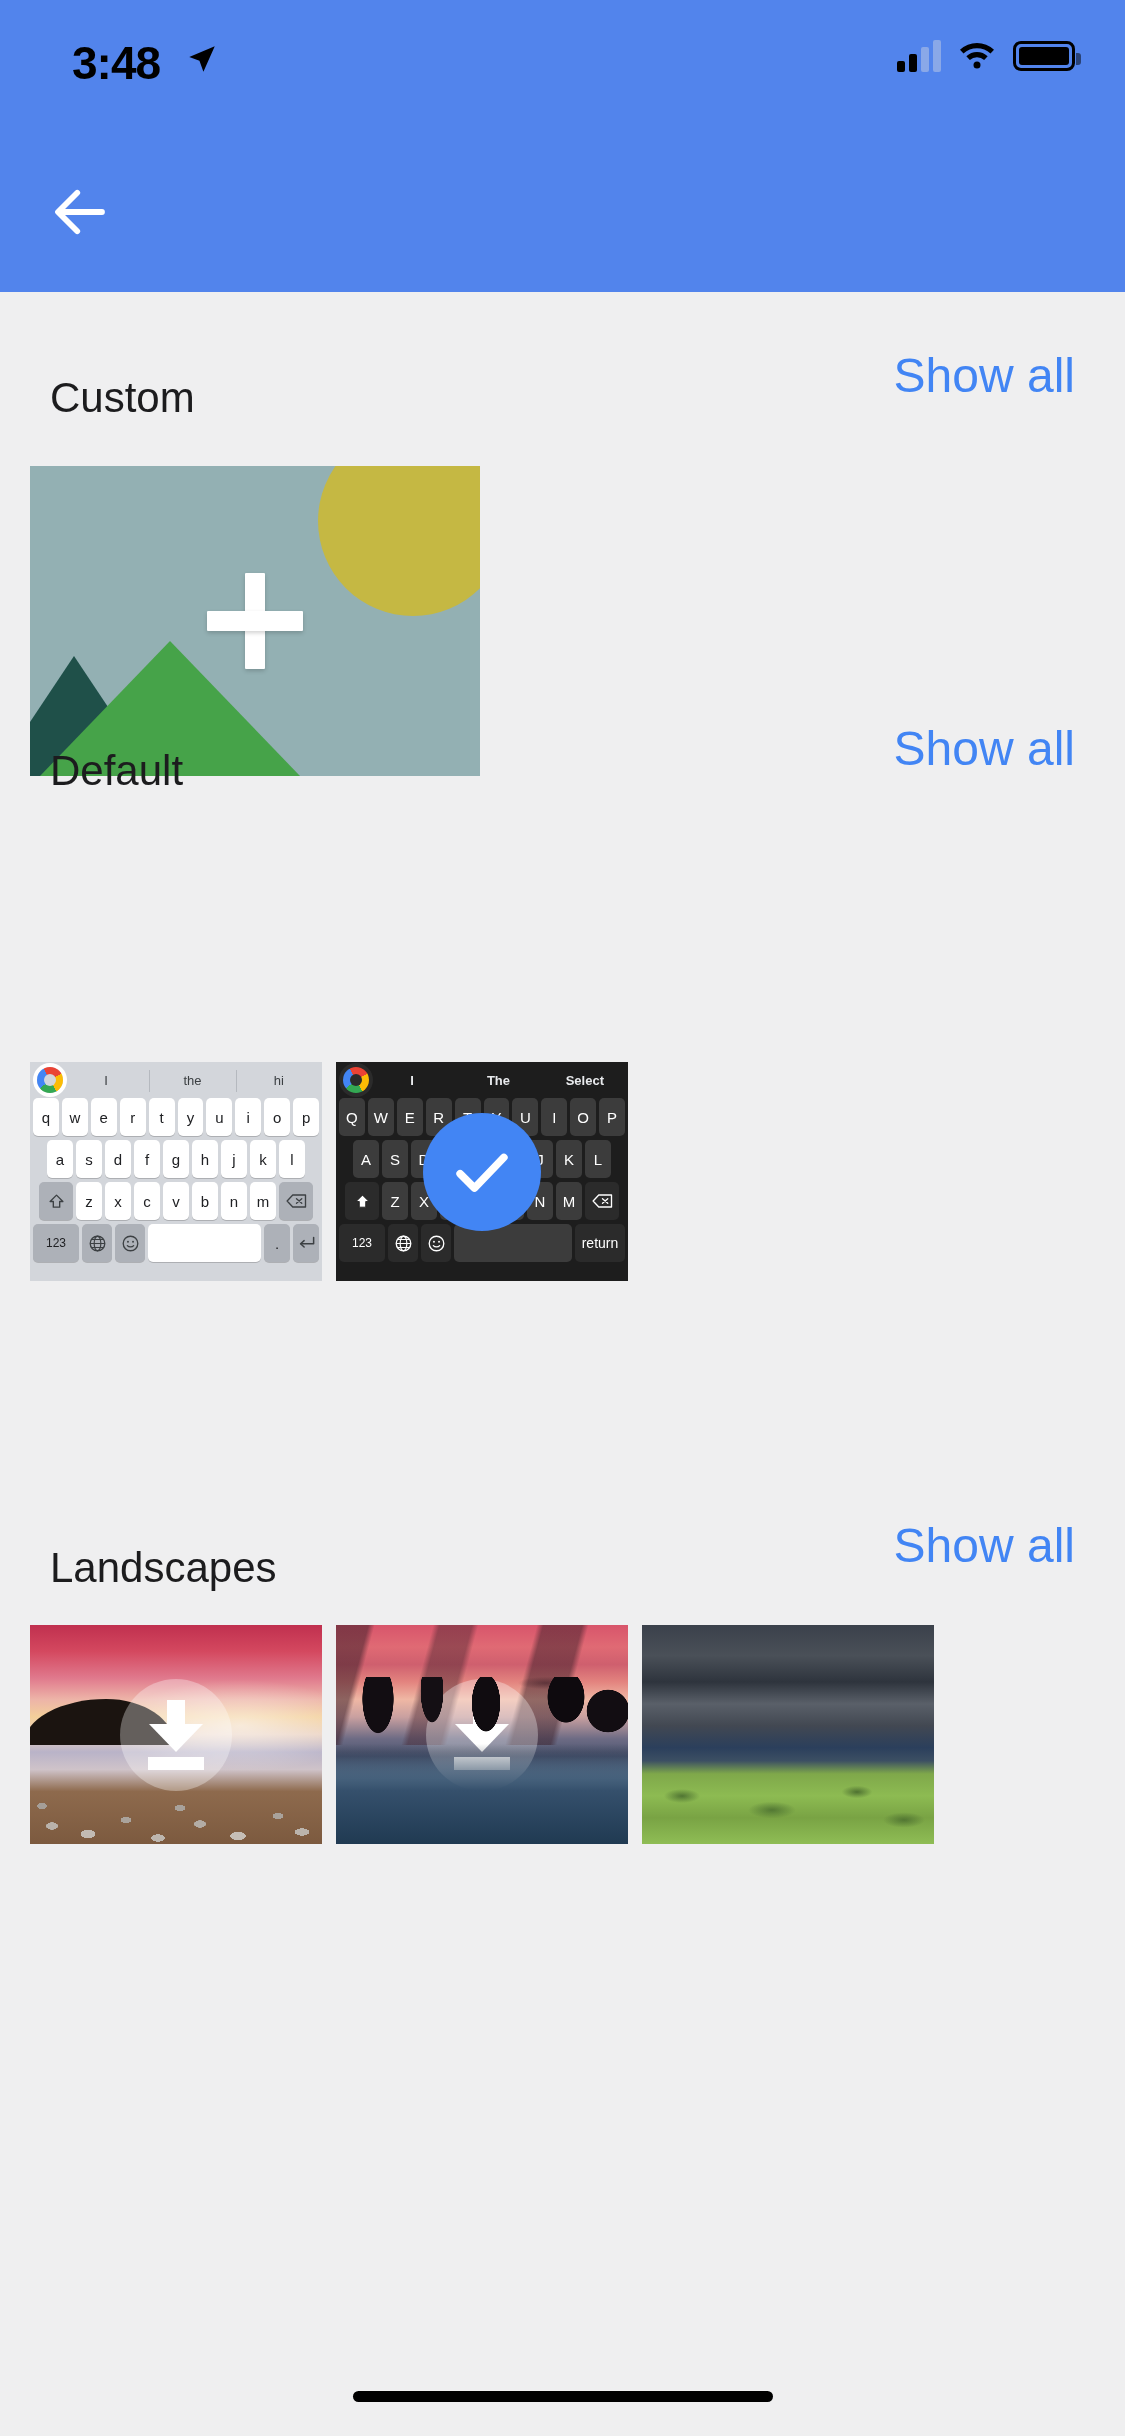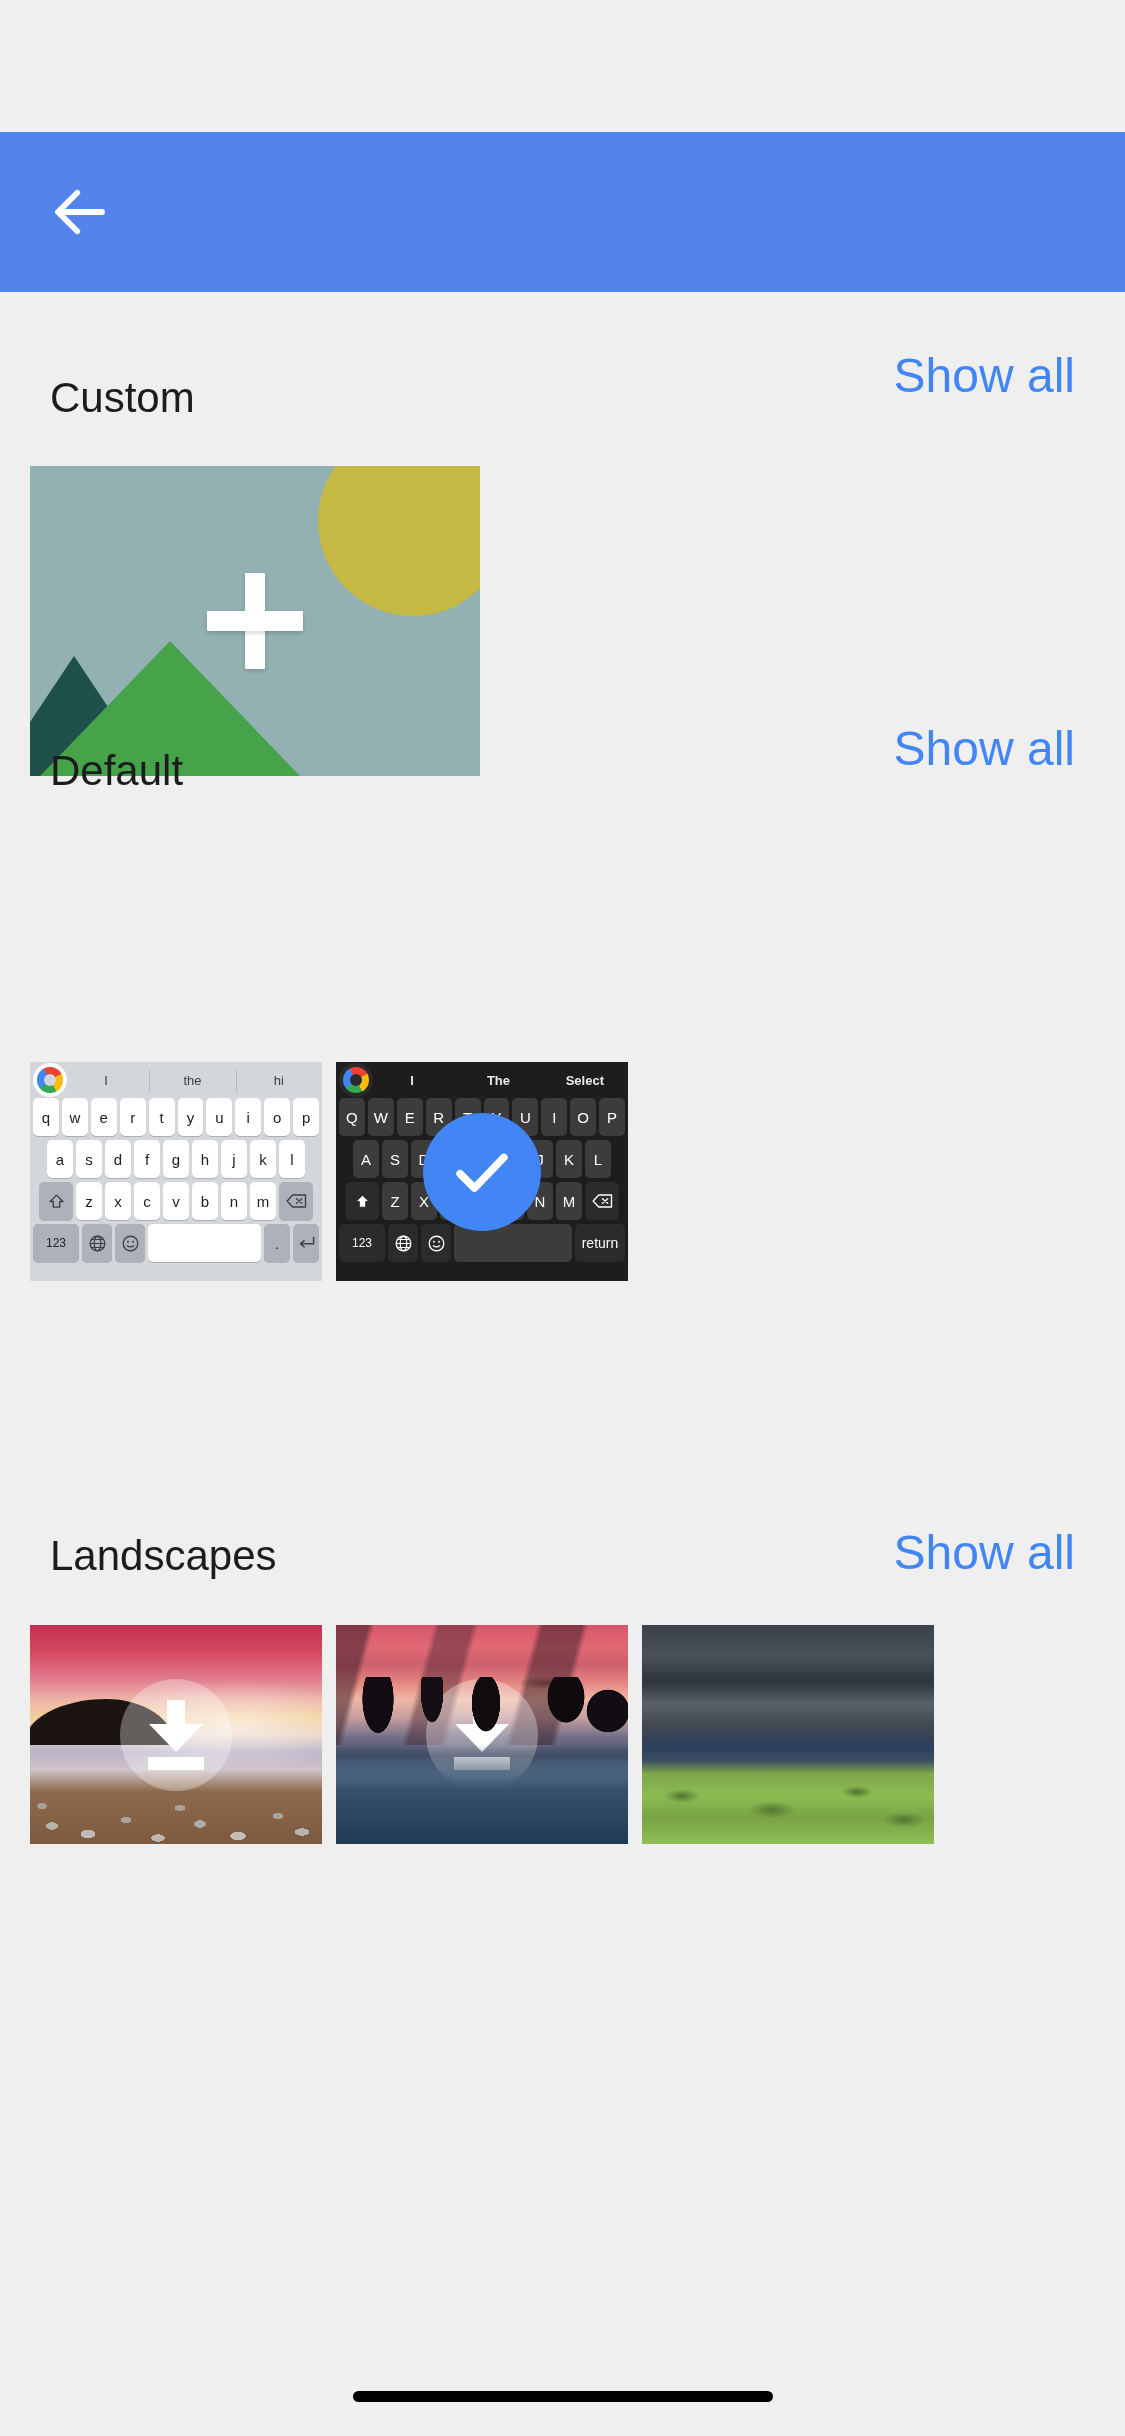--- a/index.html
+++ b/index.html
@@ -236,20 +236,42 @@
   .home-ind{
     position:absolute; left:50%; bottom:34px; transform:translateX(-50%);
     width:420px; height:11px; background:#000; border-radius:6px;
   }
 </style>
 </head>
 <body>
 
 <div id="phone">
 
+  <div class="statusbar">
+    <div class="sb-time">3:48</div>
+    <svg class="sb-loc" viewBox="0 0 24 24">
+      <path d="M21 3 L3 10.5 L10.2 13.2 L13 21 Z" fill="#000"></path>
+    </svg>
+    <div class="sb-right">
+      <div class="sig">
+          <i></i>
+          <i></i>
+          <i></i>
+          <i></i>
+        </div>
+      <svg width="40" height="30" viewBox="0 0 24 18">
+        <path d="M12 16.5 a2.1 2.1 0 1 0 0-4.2 a2.1 2.1 0 0 0 0 4.2Z" fill="#000"></path>
+        <path d="M5.6 9.2 a9.3 9.3 0 0 1 12.8 0 l-2.1 2.2 a6.3 6.3 0 0 0-8.6 0Z" fill="#000"></path>
+        <path d="M1.8 5.3 a14.8 14.8 0 0 1 20.4 0 l-2.1 2.2 a11.8 11.8 0 0 0-16.2 0Z" fill="#000"></path>
+      </svg>
+      <div class="batt">
+          <b></b>
+        </div>
+    </div>
+  </div>
 
   <div class="appbar">
     <div class="backbtn">
       <svg width="66" height="66" viewBox="0 0 24 24">
         <path d="M20 12 H5 M11 5 L4 12 L11 19" fill="none" stroke="#fff" stroke-width="2.1" stroke-linecap="round" stroke-linejoin="round"></path>
       </svg>
     </div>
   </div>
 
   <div class="section-head" style="top:340px;">
@@ -432,21 +454,21 @@
       <div class="check-overlay">
         <svg width="70" height="70" viewBox="0 0 24 24">
           <path d="M4.5 12.6 L9.4 17.5 L19.5 7" fill="none" stroke="#fff" stroke-width="2.6" stroke-linecap="round" stroke-linejoin="round"></path>
         </svg>
       </div>
     </div>
   </div>
 
   <div class="section-head" style="top:1086px; opacity:0;"></div>
 
-  <div class="section-head" style="top:1510px;align-items:flex-end;">
+  <div class="section-head" style="top:1510px;">
     <div class="section-title">Landscapes</div>
     <div class="show-all">Show all</div>
   </div>
 
   <div class="row" style="top:1625px; gap:14px;">
     <div class="land land-1">
       <div class="dl-overlay">
         <div class="dl-arrow">
           <div class="stem"></div>
             <div class="head"></div>

